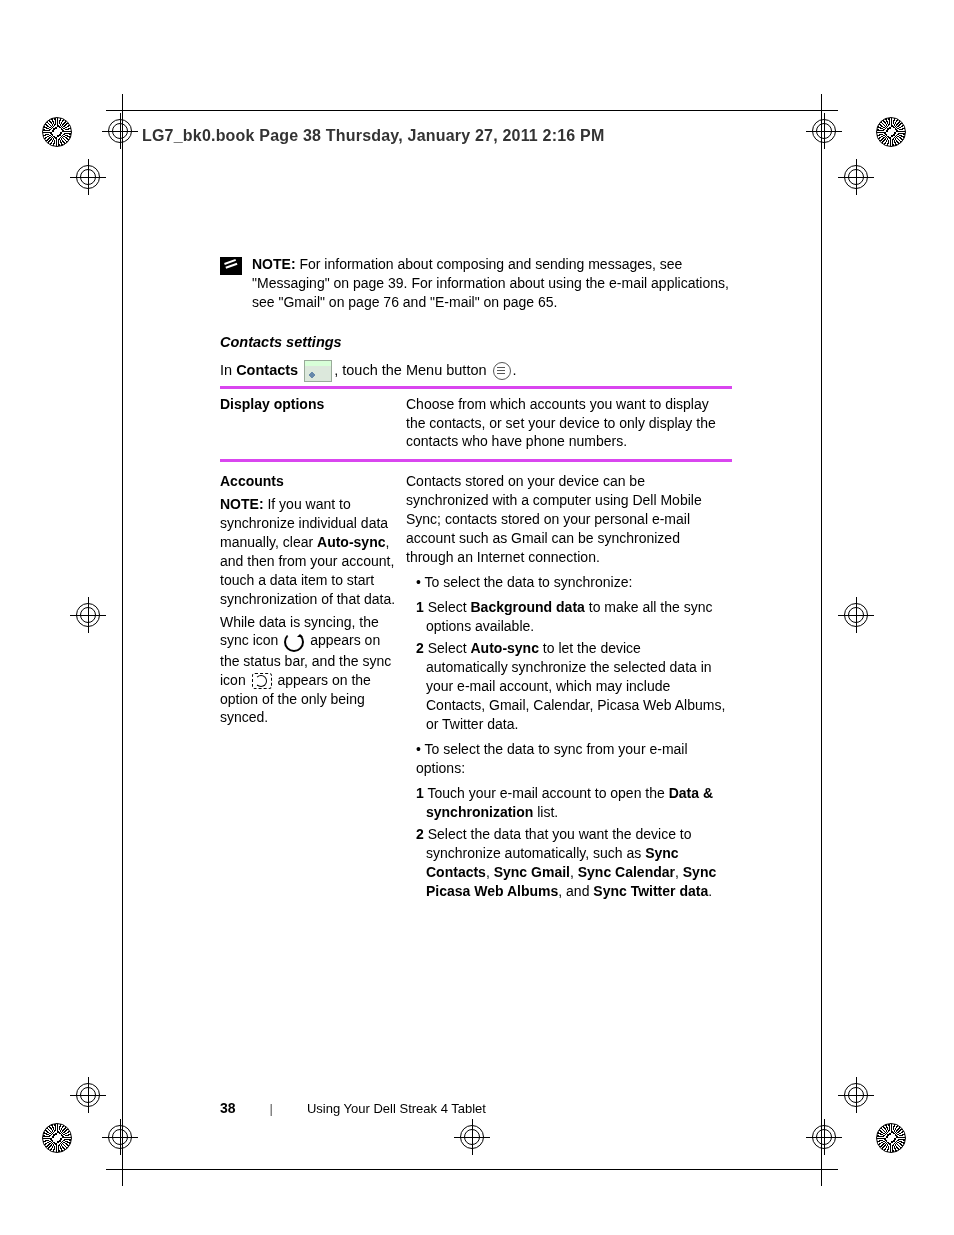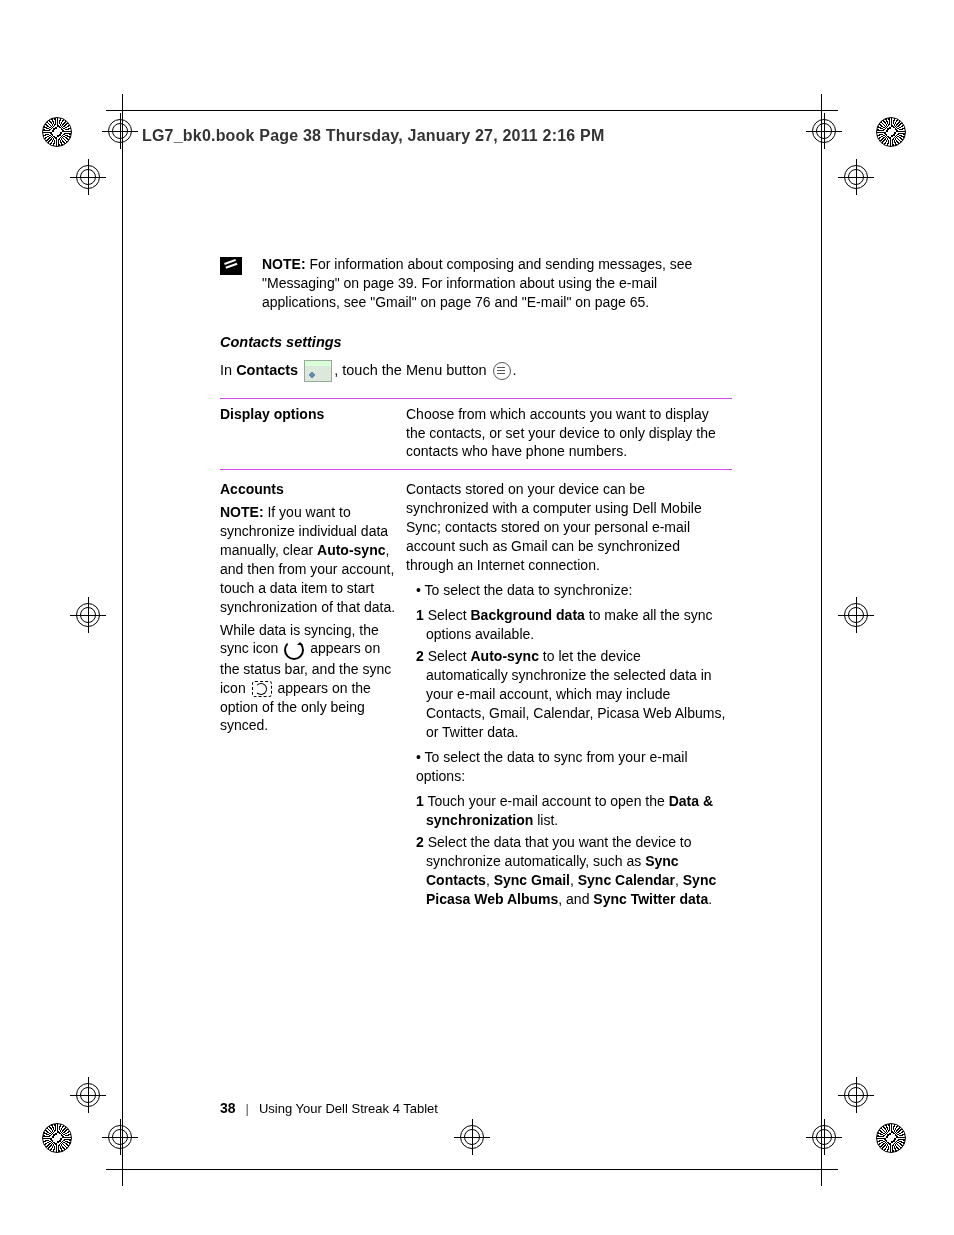--- a/index.html
+++ b/index.html
@@ -40,43 +40,43 @@
     color: #333;
     letter-spacing: 0.2px;
     font-weight: bold;
   }
   .content {
     position: absolute;
     left: 170px;
     top: 160px;
     width: 512px;
   }
-  .note-row { display:flex; align-items:flex-start; gap:20px; }
+  .note-row { display:flex; align-items:flex-start; gap:10px; }
   .note-icon {
     width: 22px; height: 18px; background:#000; position:relative; flex:0 0 22px;
     margin-top:2px;
   }
   .note-icon::after{
     content:""; position:absolute; left:4px; top:4px;
     width:12px; height:1.5px; background:#fff; transform:rotate(-20deg);
     box-shadow: 0 4px 0 #fff;
   }
   .note-text { font-size:14px; line-height:1.35; }
   .bold { font-weight:700; }
 
   h4.section {
     font-size:14.5px; font-weight:700; margin:22px 0 10px 0;font-style:italic;
   }
-  .intro { font-size:14.5px; margin-bottom:16px; }
+  .intro { font-size:14.5px; margin-bottom:4px; }
 
   table.settings {
     width:100%; border-collapse:collapse; font-size:14px;
   }
   table.settings td {
-    border-top:1px solid #d946ef;
+    border-top:3px solid #d946ef;
     padding:6px 6px 8px 0;
     vertical-align:top;
     line-height:1.35;
     margin-top:36px;
   }
   table.settings tr.last td { border-bottom:1px solid #000; }
   td.left { width:180px; padding-right:10px; }
   .tight-p { margin:4px 0; }
   ul.dash { list-style:none; padding-left:10px; margin:6px 0; }
   ul.dash li::before { content:"• "; }
@@ -114,21 +114,21 @@
   }
   .sync-ico2 { border-color:#000; border:1.5px dashed #000; border-radius:3px; width:18px; height:14px;}
   .sync-ico2::after{ display:none;}
   .sync-ico2 .inner{
     position:absolute; left:2px; top:1px; width:10px; height:10px;
     border:1.5px solid #000; border-radius:50%; border-left-color:transparent;
   }
 
   .footer {
     position:absolute; left:170px; bottom:69px;
-    font-size:13px; display:flex; align-items:center; gap:10px;
+    font-size:13px; display:flex; align-items:center; gap:34px;
   }
   .footer .pg { font-weight:700; font-size:14px; }
   .footer .sep { color:#555; }
 
   
   .reg {
     position:absolute; width:24px; height:24px;
   }
   .reg .circ{ position:absolute; inset:0; border:1px solid #000; border-radius:50%;}
   .reg .circ.small{ inset:4px;}

